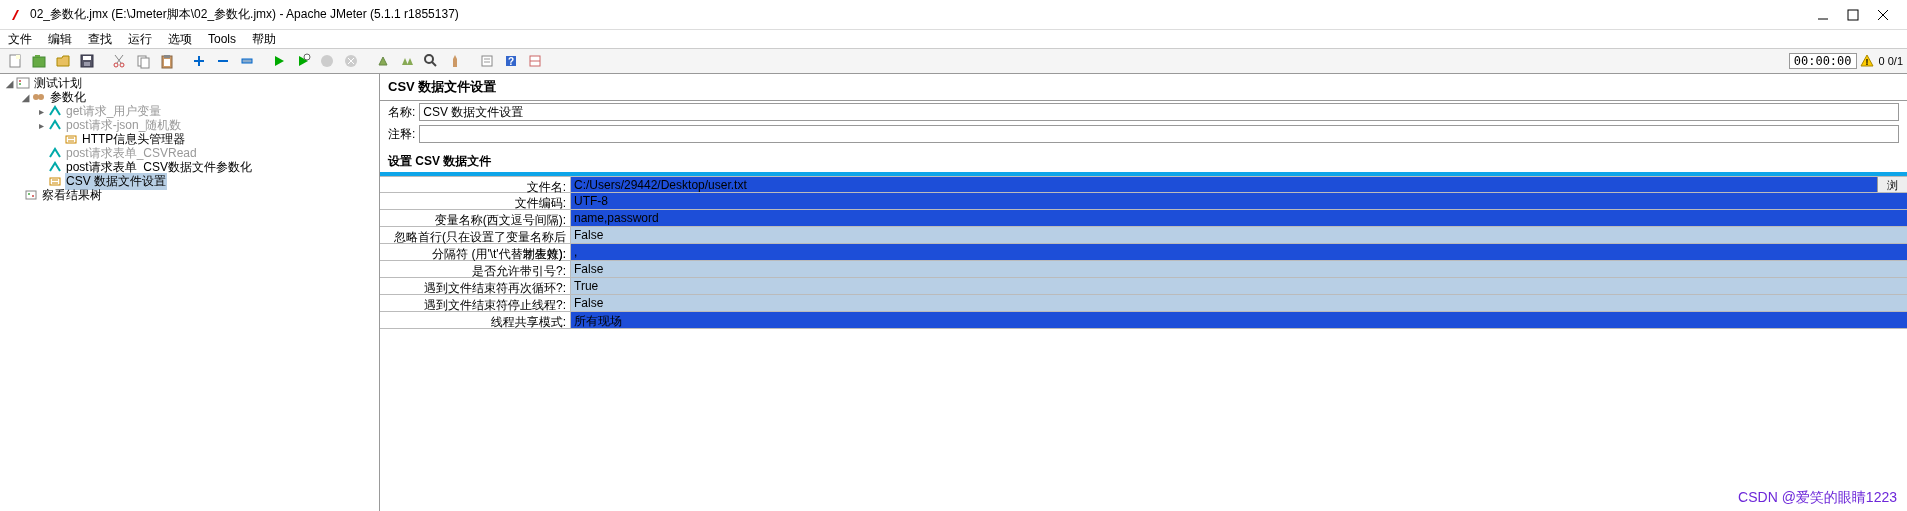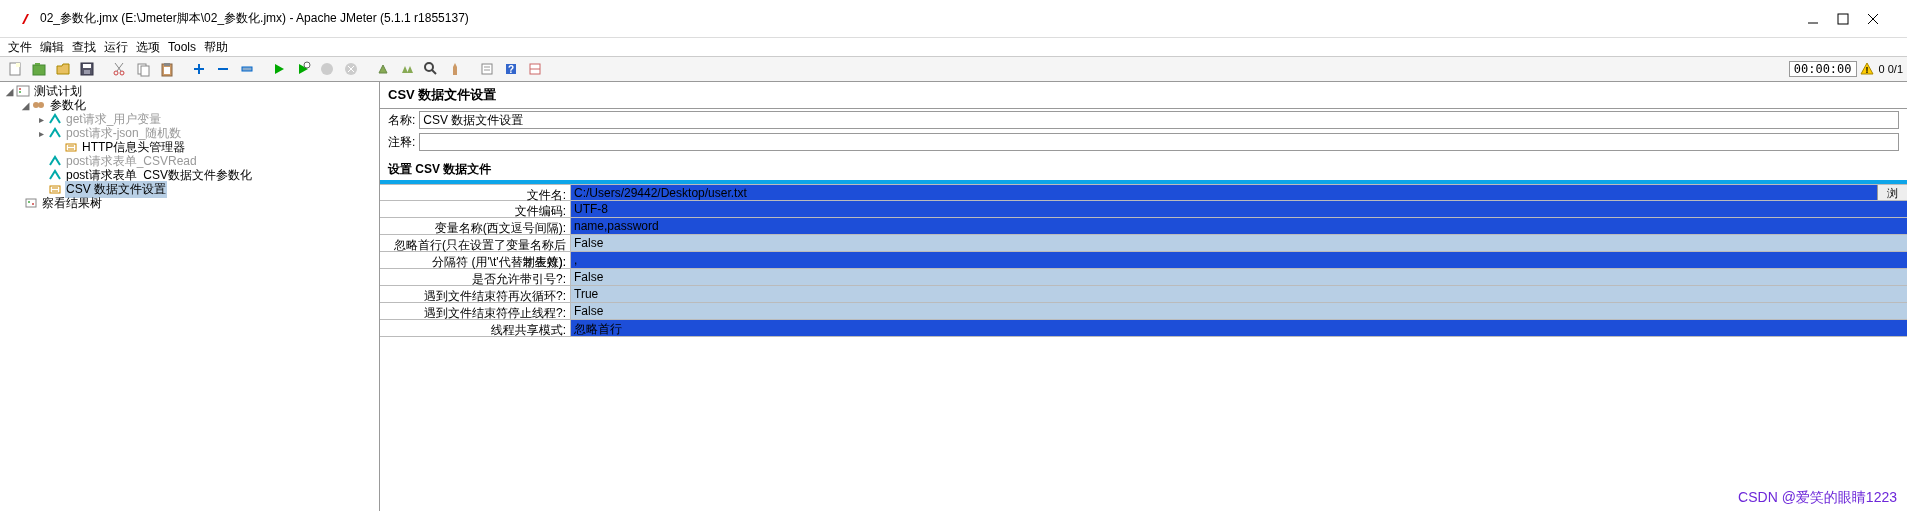--- a/index.html
+++ b/index.html
@@ -1,21 +1,21 @@
 <!DOCTYPE html>
 <html><head>
 <meta charset="utf-8">
 <style>
 * { box-sizing: border-box; margin: 0; padding: 0; }
 body { font-family: "Microsoft YaHei", Arial, sans-serif; font-size: 12px; background: #fff; color: #000; overflow: hidden; }
-.titlebar { display: flex; align-items: center; height: 38px; padding: 0 20px; background: #fff; border-bottom: 1px solid #ddd; }
+.titlebar { display: flex; align-items: center; height: 30px; padding: 0 10px; background: #fff; border-bottom: 1px solid #ddd; }
 .titlebar .app-icon { width: 14px; height: 14px; margin-right: 6px; }
 .titlebar .title { flex: 1; font-size: 12px; color: #000; }
 .titlebar .win-btns { display: flex; gap: 18px; margin-right: 8px; }
-.menubar { display: flex; height: 18px; align-items: center; padding: 0 4px; gap: 0; background: #fff; }
+.menubar { display: flex; height: 18px; align-items: center; padding: 0 4px; gap: 8px; background: #fff; }
 .menubar span { padding: 0 4px; }
 .toolbar { display: flex; align-items: center; height: 26px; padding: 2px 4px; background: #f5f5f5; border-top: 1px solid #ccc; border-bottom: 1px solid #999; gap: 2px; }
 .toolbar .btn { width: 22px; height: 22px; display: flex; align-items: center; justify-content: center; border: 1px solid transparent; }
 .toolbar .sep { width: 6px; }
 .toolbar .spacer { flex: 1; }
 .toolbar .timer { border: 1px solid #999; padding: 0 4px; background: #fff; font-family: monospace; font-size: 12px; }
 .toolbar .status-right { display: flex; align-items: center; gap: 4px; font-size: 11px; }
 .main { display: flex; height: calc(511px - 22px - 18px - 26px - 4px); }
 .tree-panel { width: 380px; border-right: 1px solid #999; overflow: auto; background: #fff; padding-top: 2px; }
 .tree-node { display: flex; align-items: center; height: 14px; padding-left: 4px; white-space: nowrap; }
@@ -360,19 +360,19 @@
         <div class="grid-row">
           <div class="grid-label">遇到文件结束符再次循环?:</div>
           <div class="grid-value hl">True</div>
         </div>
         <div class="grid-row">
           <div class="grid-label">遇到文件结束符停止线程?:</div>
           <div class="grid-value hl">False</div>
         </div>
         <div class="grid-row">
           <div class="grid-label">线程共享模式:</div>
-          <div class="grid-value">忽略首行</div>
+          <div class="grid-value">所有现场</div>
         </div>
       </div>
   </div>
 </div>
 
 <div class="watermark">CSDN @爱笑的眼睛1223</div>
 
 </body></html>

